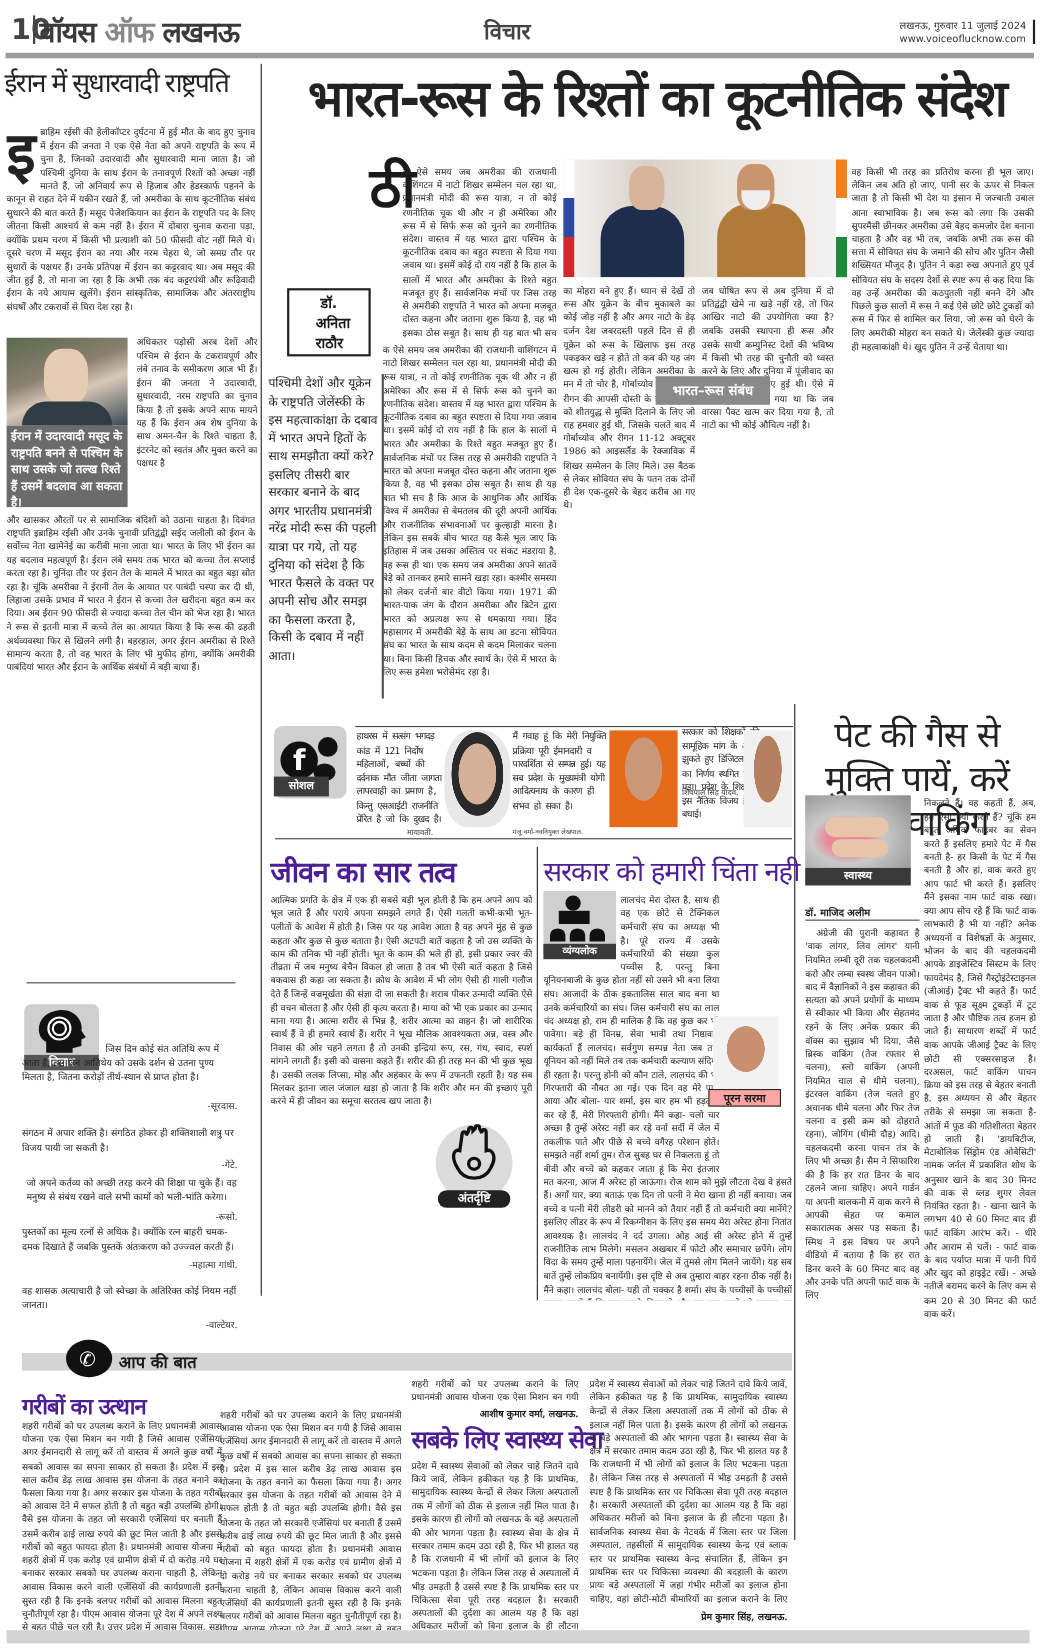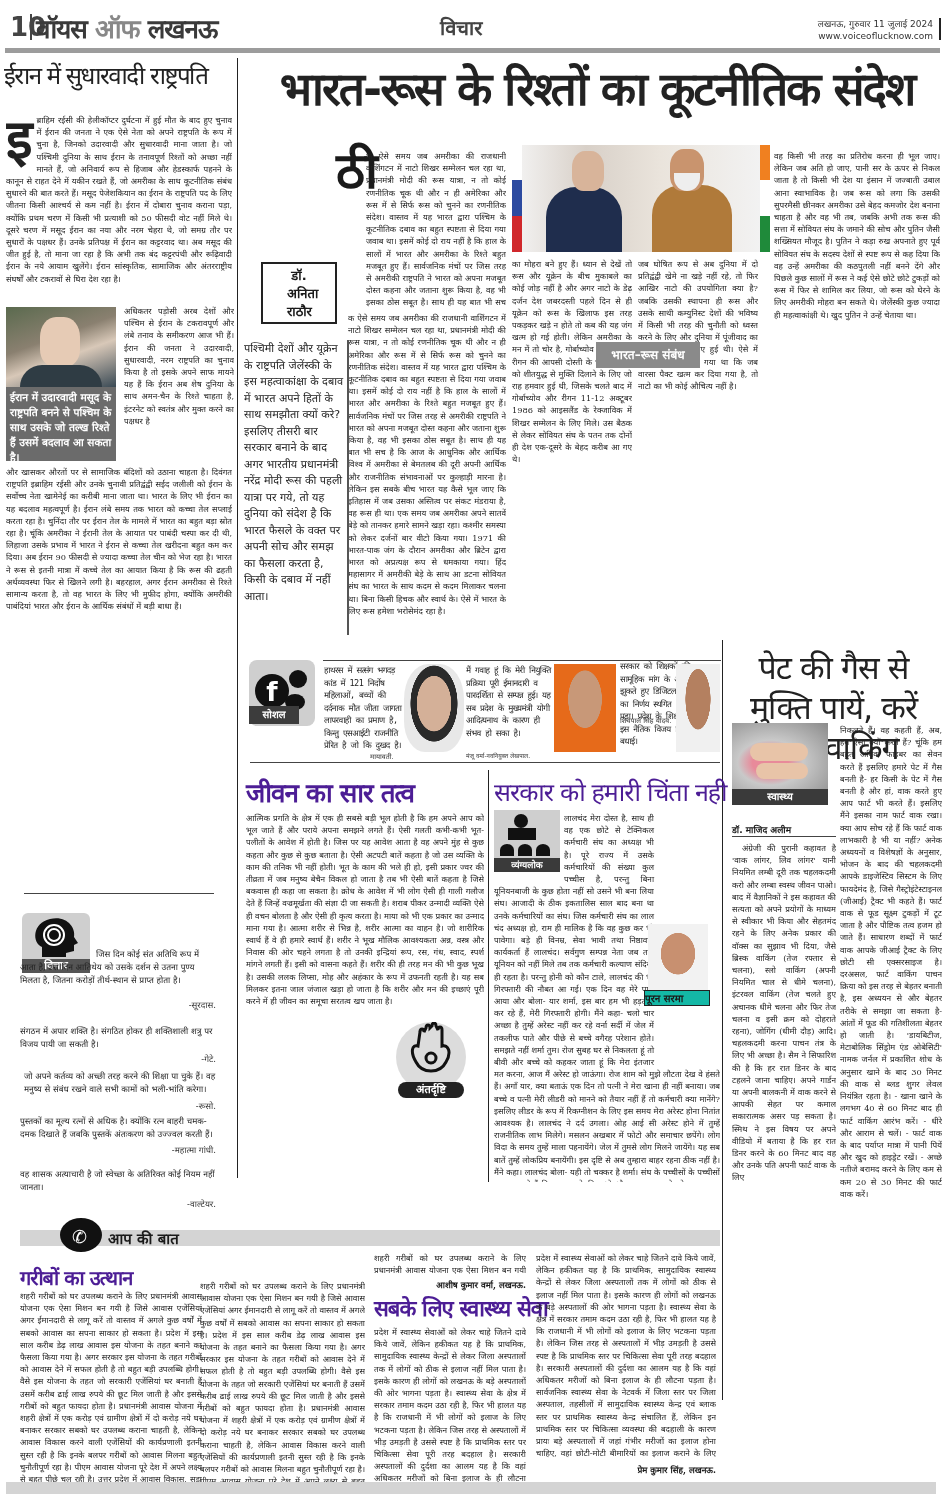--- a/index.html
+++ b/index.html
@@ -4,21 +4,21 @@
 <style>
 *{box-sizing:border-box;margin:0;padding:0}
 body{width:945px;height:1500px;background:#fff;font-family:"DejaVu Sans","Liberation Sans",sans-serif;color:#1a1a1a;overflow:hidden;position:relative}
 .abs{position:absolute}
 .masthead{left:0;top:0;width:945px;height:48px}
 .pgnum{left:10px;top:12px;font:bold 26px "DejaVu Sans",sans-serif;color:#444}
 .pgsep{left:30px;top:14px;width:2px;height:26px;background:#444}
 .paper{left:36px;top:10px;font:bold 26px "DejaVu Sans",sans-serif;color:#3a3a3a;letter-spacing:-1px}
 .paper .mid{color:#888}
 .section{left:440px;top:14px;font:bold 20px "DejaVu Sans",sans-serif;color:#444}
-.dateline{right:12px;top:18px;font:9px "DejaVu Sans",sans-serif;color:#333;text-align:right;line-height:12px}
+.dateline{right:12px;top:18px;font:9px "DejaVu Sans",sans-serif;color:#333;line-height:12px}
 .rule-top{left:5px;top:48px;width:935px;height:5px;background:#9c9c9c}
 .vrule{background:#222;width:1px}
 .col-text{font:8.2px/12.2px "DejaVu Serif",serif;color:#222;text-align:justify;overflow:hidden}
 .hd-left{left:4px;top:58px;width:232px;font:24px "DejaVu Sans",sans-serif;color:#222;letter-spacing:-1.5px;white-space:nowrap}
 .hd-main{left:252px;top:56px;width:690px;font:bold 46px "DejaVu Sans",sans-serif;color:#222;letter-spacing:-2px;white-space:nowrap;text-align:center}
 .dropcap{font:bold 54px/50px "DejaVu Serif",serif;float:left;margin-right:4px}
 .photo{background:#bbb;overflow:hidden}
 .caption-box{background:#6b6b6b;color:#fff;font:bold 13px/20px "DejaVu Sans",sans-serif;padding:6px}
 .byline-box{border:2px solid #222;font:bold 13px "DejaVu Sans",sans-serif;padding:2px 24px;text-align:center}
 .pullquote{font:14px/22px "DejaVu Sans",sans-serif;text-align:left;color:#222}
@@ -169,21 +169,21 @@
   <div class="abs" style="left:24px;top:34px;width:14px;height:12px;border-radius:50% 50% 0 0;background:#111"></div>
   <div class="abs" style="left:42px;top:34px;width:14px;height:12px;border-radius:50% 50% 0 0;background:#111"></div>
 </div>
 <div class="abs tag-dark" style="left:494px;top:858px;width:66px;height:14px;font-size:9px;line-height:14px;background:#3a3a3a">व्यंग्यलोक</div>
 <div class="abs col-text" style="left:494px;top:812px;width:226px;height:370px;text-indent:0">
   <span style="float:left;width:70px;height:62px"></span>
   <span style="float:right;width:66px;height:140px;margin-top:110px"></span>
   <span>लालचंद मेरा दोस्त है, साथ ही वह एक छोटे से टेक्निकल कर्मचारी संघ का अध्यक्ष भी है। पूरे राज्य में उसके कर्मचारियों की संख्या कुल पच्चीस है, परन्तु बिना यूनियनबाजी के कुछ होता नहीं सो उसने भी बना लिया संघ। आजादी के ठीक इकतालिस साल बाद बना था उनके कर्मचारियों का संघ। जिस कर्मचारी संघ का लाल चंद अध्यक्ष हो, राम ही मालिक है कि वह कुछ कर भी पावेगा। बड़े ही विनम्र, सेवा भावी तथा निष्ठावान कार्यकर्ता हैं लालचंद। सर्वगुण सम्पन्न नेता जब तक यूनियन को नहीं मिले तब तक कर्मचारी कल्याण संदिग्ध ही रहता है। परन्तु होनी को कौन टाले, लालचंद की भी गिरफ्तारी की नौबत आ गई। एक दिन वह मेरे पास आया और बोला- यार शर्मा, इस बार हम भी हड़ताल कर रहे हैं, मेरी गिरफ्तारी होगी। मैंने कहा- चलो चार अच्छा है तुम्हें अरेस्ट नहीं कर रहे वर्ना सर्दी में जेल में तकलीफ पाते और पीछे से बच्चे वगैरह परेशान होते। समझते नहीं शर्मा तुम। रोज सुबह घर से निकलता हूं तो बीवी और बच्चे को कहकर जाता हूं कि मेरा इंतजार मत करना, आज मैं अरेस्ट हो जाऊंगा। रोज शाम को मुझे लौटता देख वे हंसते हैं। अगाँ यार, क्या बताऊं एक दिन तो पत्नी ने मेरा खाना ही नहीं बनाया। जब बच्चे व पत्नी मेरी लीडरी को मानने को तैयार नहीं हैं तो कर्मचारी क्या मानेंगे? इसलिए लीडर के रूप में रिकग्नीशन के लिए इस समय मेरा अरेस्ट होना नितांत आवश्यक है। लालचंद ने दर्द उगला। ओह आई सी अरेस्ट होने में तुम्हें राजनीतिक लाभ मिलेगे। मसलन अखबार में फोटो और समाचार छपेंगे। लोग विदा के समय तुम्हें माला पहनायेंगे। जेल में तुमसे लोग मिलने जायेंगे। यह सब बातें तुम्हें लोकप्रिय बनायेंगी। इस दृष्टि से अब तुम्हारा बाहर रहना ठीक नहीं है। मैंने कहा। लालचंद बोला- यही तो चक्कर है शर्मा। संघ के पच्चीसों के पच्चीसों सदस्य कहते हैं कि कुछ करके दिखाओ और हम कुछ करने को हड़ताल पर बैठे हैं, फिर भी सरकार हमें गिरफ्तार नहीं कर रही। लगता है सरकार को हमारी चिंता नहीं है।</span>
 </div>
 <div class="abs photo" style="left:648px;top:924px;width:60px;height:66px;background:radial-gradient(ellipse at 50% 45%,#c89070 0 40%,#f2f2f2 41%)"></div>
-<div class="abs" style="left:644px;top:990px;width:66px;border:1.5px solid #222;font:bold 10px 'DejaVu Sans',sans-serif;background:#14b8a6">पूरन सरमा</div>
+<div class="abs" style="left:644px;top:990px;width:66px;border:1.5px solid #222;font:bold 10px 'DejaVu Sans',sans-serif;text-align:center;background:#fca5a5">पूरन सरमा</div>
 
 <div class="abs graybar" style="left:20px;top:1230px;width:700px;height:16px"></div>
 <div class="abs" style="left:60px;top:1218px;width:42px;height:34px;border-radius:50%;background:#111">
   <div class="abs" style="left:12px;top:8px;color:#fff;font:18px 'DejaVu Sans',sans-serif">✆</div>
 </div>
 <div class="abs" style="left:108px;top:1228px;font:bold 15px 'DejaVu Sans',sans-serif">आप की बात</div>
 
 <div class="abs hd-sub" style="left:20px;top:1264px;font-size:20px">गरीबों का उत्थान</div>
 <div class="abs col-text" style="left:20px;top:1290px;width:182px;height:192px">शहरी गरीबों को घर उपलब्ध कराने के लिए प्रधानमंत्री आवास योजना एक ऐसा मिशन बन गयी है जिसे आवास एजेंसियां अगर ईमानदारी से लागू करें तो वास्तव में अगले कुछ वर्षों में सबको आवास का सपना साकार हो सकता है। प्रदेश में इस साल करीब डेढ़ लाख आवास इस योजना के तहत बनाने का फैसला किया गया है। अगर सरकार इस योजना के तहत गरीबों को आवास देने में सफल होती है तो बहुत बड़ी उपलब्धि होगी। वैसे इस योजना के तहत जो सरकारी एजेंसियां घर बनाती हैं उसमें करीब ढाई लाख रुपये की छूट मिल जाती है और इससे गरीबों को बहुत फायदा होता है। प्रधानमंत्री आवास योजना में शहरी क्षेत्रों में एक करोड़ एवं ग्रामीण क्षेत्रों में दो करोड़ नये घर बनाकर सरकार सबको घर उपलब्ध कराना चाहती है, लेकिन आवास विकास करने वाली एजेंसियों की कार्यप्रणाली इतनी सुस्त रही है कि इनके बलपर गरीबों को आवास मिलना बहुत चुनौतीपूर्ण रहा है। पीएम आवास योजना पूरे देश में अपने लक्ष्य से बहुत पीछे चल रही है। उत्तर प्रदेश में आवास विकास, सूडा व विकास प्राधिकरणों की कार्यप्रणाली में इतनी लचरता है कि पात्रों के चयन से लेकर घर बनाने और गरीबों को देने में इतना विलंब होता है कि कई बार बने हुए घर पजेशन देते-देते जर्जर स्थिति में आ जाते हैं। एक-एक प्रोजेक्ट पांच-पांच, छह-छह साल तक निर्माणाधीन स्थिति में पड़े रहते हैं। यह स्थिति अत्यंत दुर्भाग्यपूर्ण है। यह भी तब जब निर्माण गतिविधियों से रोजगार में भारी वृद्धि होती है और अर्थव्यवस्था को भी बल मिलता है तब हाउसिंग प्रोजेक्ट में इतनी देरी समझ से परे है। घरों के निर्माण में इतनी ही देरी होती रही तो लक्ष्य प्राप्त करना असंभव है। अगर प्रधानमंत्री आवास योजना के तहत देश में हर साल 50 लाख घरों का निर्माण होता रहे तो अगले चार-पांच साल में सभी को घर मिल सकता है। उत्तर प्रदेश में फिलहाल हाल के वर्षों में इस योजना काम तेज हुआ है और लाखों गरीबों को घर मिला है। यह अच्छी बात है लेकिन जिस तरह से सरकारी एजेंसियों की कार्यप्रणाली है उससे लोगों को निराश होना पड़ता है।</div>
 <div class="abs col-text" style="left:200px;top:1280px;width:165px;height:202px">शहरी गरीबों को घर उपलब्ध कराने के लिए प्रधानमंत्री आवास योजना एक ऐसा मिशन बन गयी है जिसे आवास एजेंसियां अगर ईमानदारी से लागू करें तो वास्तव में अगले कुछ वर्षों में सबको आवास का सपना साकार हो सकता है। प्रदेश में इस साल करीब डेढ़ लाख आवास इस योजना के तहत बनाने का फैसला किया गया है। अगर सरकार इस योजना के तहत गरीबों को आवास देने में सफल होती है तो बहुत बड़ी उपलब्धि होगी। वैसे इस योजना के तहत जो सरकारी एजेंसियां घर बनाती हैं उसमें करीब ढाई लाख रुपये की छूट मिल जाती है और इससे गरीबों को बहुत फायदा होता है। प्रधानमंत्री आवास योजना में शहरी क्षेत्रों में एक करोड़ एवं ग्रामीण क्षेत्रों में दो करोड़ नये घर बनाकर सरकार सबको घर उपलब्ध कराना चाहती है, लेकिन आवास विकास करने वाली एजेंसियों की कार्यप्रणाली इतनी सुस्त रही है कि इनके बलपर गरीबों को आवास मिलना बहुत चुनौतीपूर्ण रहा है। पीएम आवास योजना पूरे देश में अपने लक्ष्य से बहुत पीछे चल रही है। उत्तर प्रदेश में आवास विकास, सूडा व विकास प्राधिकरणों की कार्यप्रणाली में इतनी लचरता है कि पात्रों के चयन से लेकर घर बनाने और गरीबों को देने में इतना विलंब होता है कि कई बार बने हुए घर पजेशन देते-देते जर्जर स्थिति में आ जाते हैं। एक-एक प्रोजेक्ट पांच-पांच, छह-छह साल तक निर्माणाधीन स्थिति में पड़े रहते हैं। यह स्थिति अत्यंत दुर्भाग्यपूर्ण है। यह भी तब जब निर्माण गतिविधियों से रोजगार में भारी वृद्धि होती है और अर्थव्यवस्था को भी बल मिलता है तब हाउसिंग प्रोजेक्ट में इतनी देरी समझ से परे है। घरों के निर्माण में इतनी ही देरी होती रही तो लक्ष्य प्राप्त करना असंभव है। अगर प्रधानमंत्री आवास योजना के तहत देश में हर साल 50 लाख घरों का निर्माण होता रहे तो अगले चार-पांच साल में सभी को घर मिल सकता है। उत्तर प्रदेश में फिलहाल हाल के वर्षों में इस योजना काम तेज हुआ है और लाखों गरीबों को घर मिला है। यह अच्छी बात है लेकिन जिस तरह से सरकारी एजेंसियों की कार्यप्रणाली है उससे लोगों को निराश होना पड़ता है।</div>

